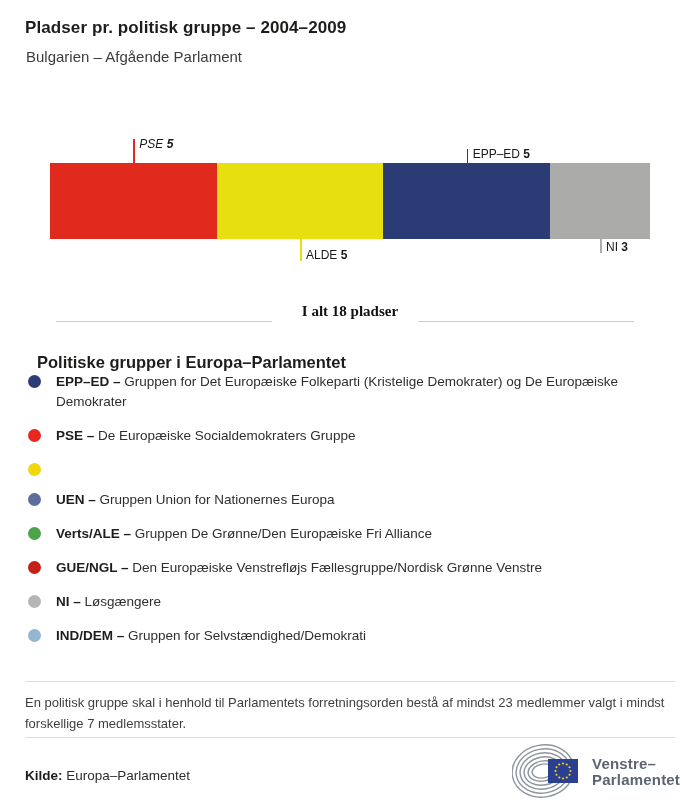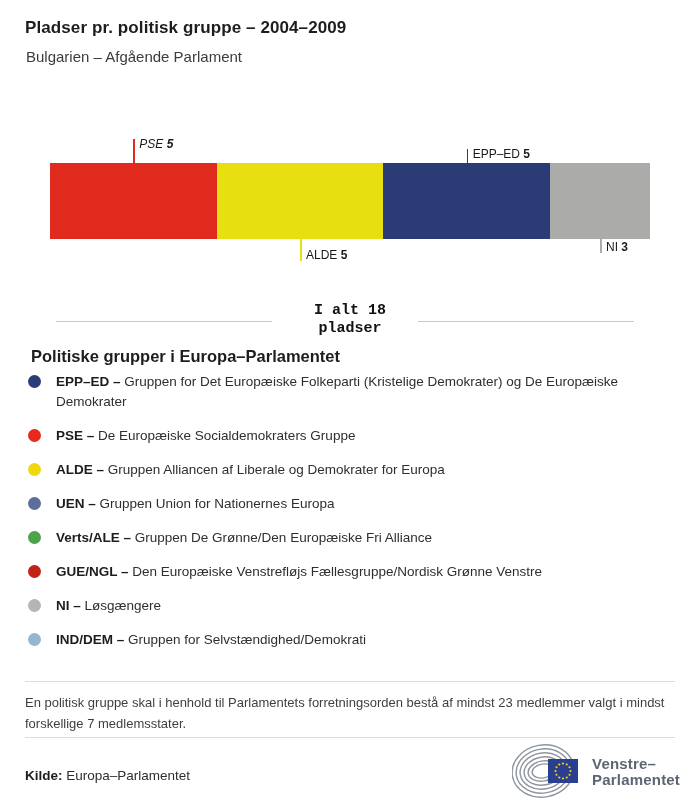--- a/index.html
+++ b/index.html
@@ -9,22 +9,22 @@
   .subtitle{position:absolute;left:26px;top:48px;font-size:15px;font-weight:400;color:#3c3c3a;}
   .chart-area{position:absolute;left:0;top:130px;width:700px;height:160px;}
   .seg{position:absolute;}
   .tick{position:absolute;}
   .callout{position:absolute;font-size:12px;line-height:15px;white-space:nowrap;color:#1a1a1a;}
   .callout b{font-weight:700;}
   .total-wrap{position:absolute;left:0;top:0;width:700px;}
   .total-line{position:absolute;height:1px;background:#cbcbcb;top:321px;width:216px;}
   .total-line.left{left:56px;} .total-line.right{left:418px;}
   .total-label{position:absolute;left:290px;width:120px;top:302px;text-align:center;
-      font-family:Liberation Mono, monospace;font-weight:700;font-size:15px;line-height:18px;color:#111;}
-  .legend-heading{position:absolute;left:25px;top:341px;font-size:16.5px;font-weight:700;margin:6px;}
+      font-family:Liberation Serif, serif;font-weight:700;font-size:15px;line-height:18px;color:#111;}
+  .legend-heading{position:absolute;left:25px;top:341px;font-size:16.5px;font-weight:700;margin:12px;}
   .legend-list{position:absolute;left:25px;top:372px;margin:0;padding:0;list-style:none;width:640px;}
   .legend-item{display:flex;align-items:flex-start;margin-bottom:14px;}
   .dot{width:13px;height:13px;border-radius:50%;flex:none;margin:3px 15px 0 3px;}
   .ltext{font-size:13.5px;line-height:20px;color:#2e2e2c;max-width:585px;}
   .ltext b{color:#1d1d1b;}
   .divider{position:absolute;left:25px;width:650px;height:1px;background:#dcdcdc;}
   .divider.one{top:681px;} .divider.two{top:737px;}
   .footnote{position:absolute;left:25px;top:692px;width:648px;font-size:13px;line-height:21px;color:#3f3f3d;}
   .source{position:absolute;left:25px;top:768px;font-size:13.5px;color:#2e2e2c;}
   .source b{color:#1d1d1b;}
@@ -66,21 +66,20 @@
       <li class="legend-item">
         <span class="dot" style="background: rgb(43, 60, 120);"></span>
         <span class="ltext"><b>EPP–ED –</b> Gruppen for Det Europæiske Folkeparti (Kristelige Demokrater) og De Europæiske Demokrater</span>
       </li>
       <li class="legend-item">
         <span class="dot" style="background: rgb(234, 39, 29);"></span>
         <span class="ltext"><b>PSE –</b> De Europæiske Socialdemokraters Gruppe</span>
       </li>
       <li class="legend-item">
         <span class="dot" style="background: rgb(241, 216, 11);"></span>
-        <span class="ltext"><b>ALDE –</b> Gruppen Alliancen af Liberale og Demokrater for Europa</span>
       </li>
       <li class="legend-item">
         <span class="dot" style="background: rgb(93, 110, 158);"></span>
         <span class="ltext"><b>UEN –</b> Gruppen Union for Nationernes Europa</span>
       </li>
       <li class="legend-item">
         <span class="dot" style="background: rgb(75, 164, 74);"></span>
         <span class="ltext"><b>Verts/ALE –</b> Gruppen De Grønne/Den Europæiske Fri Alliance</span>
       </li>
       <li class="legend-item">

